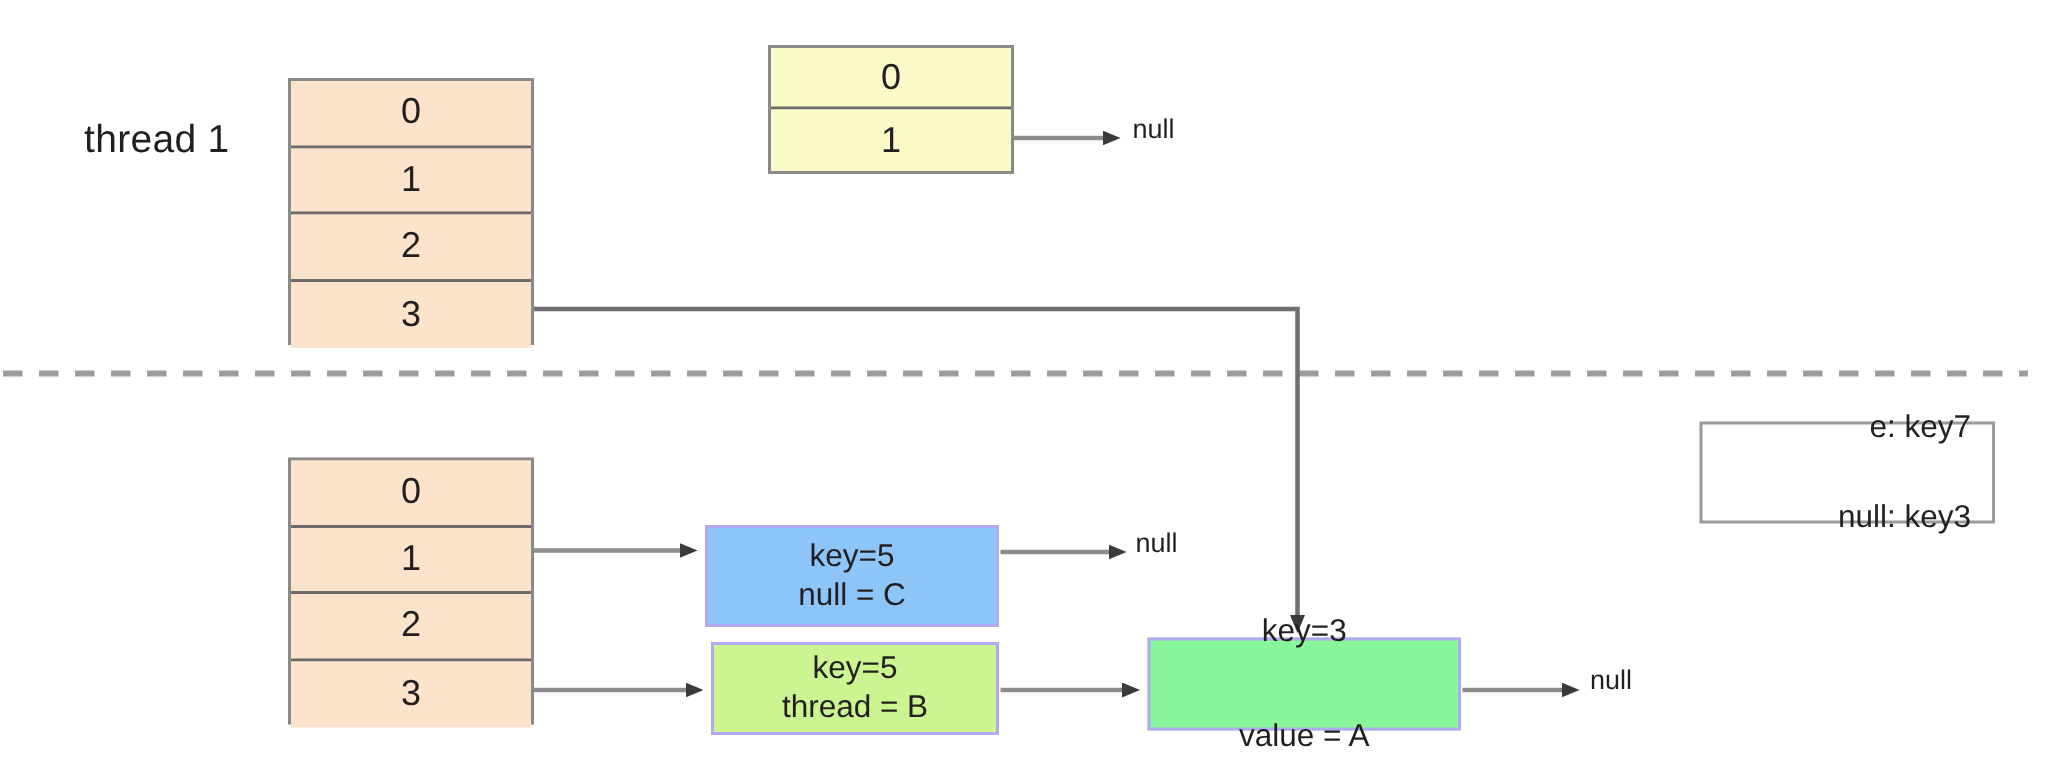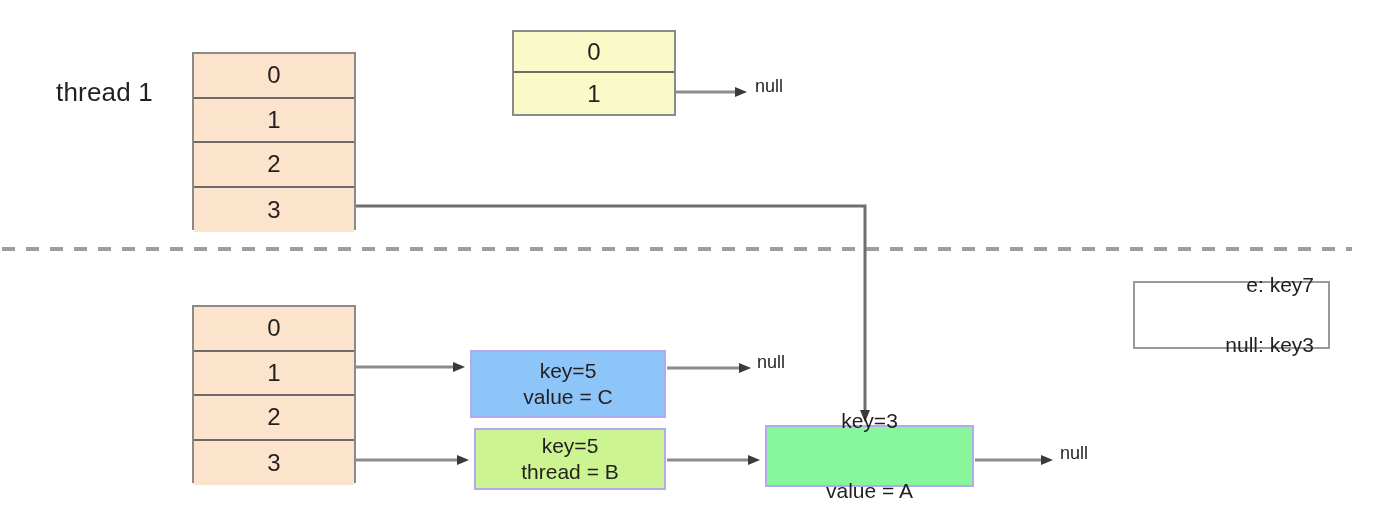--- a/index.html
+++ b/index.html
@@ -166,21 +166,21 @@
 
   <div class="bucket-table" style="left:192px; top:305px; width:164px; height:178px;">
     <div class="bucket-cell">0</div>
     <div class="bucket-cell">1</div>
     <div class="bucket-cell">2</div>
     <div class="bucket-cell">3</div>
   </div>
 
   <div class="node" style="left:470px; top:350px; width:196px; height:68px; background:#8ec5f8;">
     <span>key=5</span>
-    <span>value = C</span>
+    <span>null = C</span>
   </div>
 
   <div class="null-label" style="left:757px; top:352px;">null</div>
 
   <div class="node" style="left:474px; top:428px; width:192px; height:62px; background:#ccf490;">
     <span>key=5</span>
     <span>thread = B</span>
   </div>
 
   <div class="node" style="left:765px; top:425px; width:209px; height:62px; background:#88f79c;gap:44px;">

